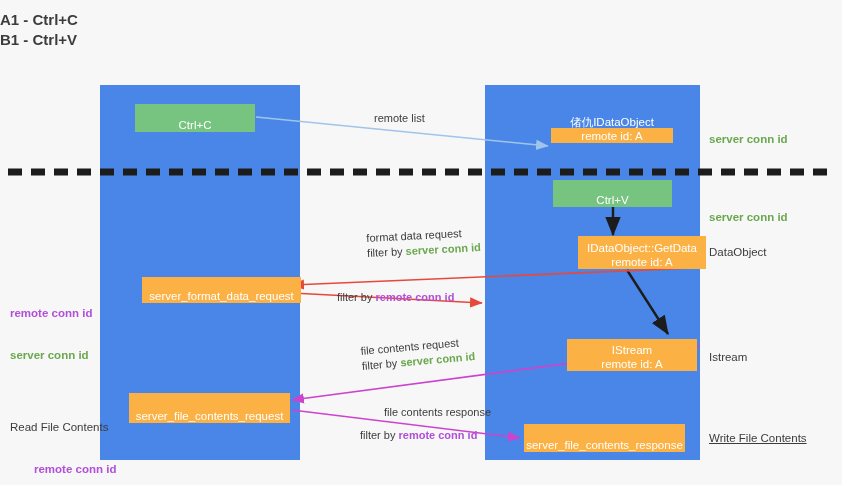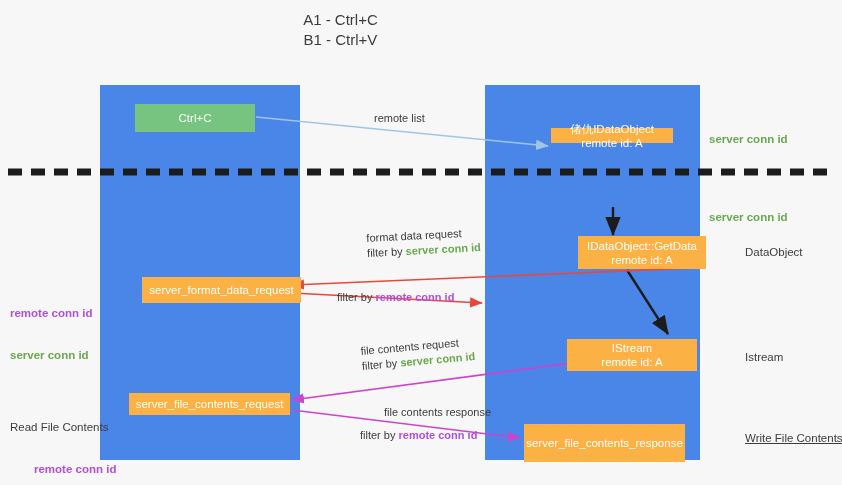--- a/index.html
+++ b/index.html
@@ -21,60 +21,60 @@
     top: 0;
     width: 842px;
     height: 485px;
     pointer-events: none;
   }
   .title {
     position: absolute;
     left: 0;
     top: 10px;
     width: 681px;
-    text-align: center;
     font-size: 15px;
     color: #3c3c3c;
     line-height: 20px;
     white-space: pre;
+    font-weight: bold;
   }
   .col-head {
     position: absolute;
     text-align: center;
     font-size: 11.5px;
     color: #4a4a4a;
     line-height: 13px;
     white-space: pre;
   }
   .lane {
     position: absolute;
     background: #4a86e8;
   }
   .node {
     position: absolute;
     box-sizing: border-box;
     display: flex;
     flex-direction: column;
     align-items: center;
-    justify-content: center;
+    justify-content: flex-end;
     color: #ffffff;
     font-size: 11.5px;
     line-height: 14px;
     text-align: center;
     white-space: pre;
   }
   .node.green { background: #77c380; }
   .node.orange { background: #fbb144; }
   .side-label {
     position: absolute;
     font-size: 11.5px;
     line-height: 14px;
     white-space: pre;
   }
-  .side-label.black { color: #3c3c3c; margin-left: 36px; }
+  .side-label.black { color: #3c3c3c; }
   .side-label.green-t { color: #6aa84f; font-weight: bold; }
   .arrow-label {
     position: absolute;
     font-size: 11px;
     line-height: 15px;
     color: #3c3c3c;
     white-space: nowrap;
   }
   .arrow-label .g { color: #6aa84f; font-weight: bold; }
   .arrow-label .p { color: #b14fd8; font-weight: bold; }
@@ -144,41 +144,44 @@
 
   <div class="node green" style="left:135px; top:104px; width:120px; height:28px;">
     <span>Ctrl+C</span>
   </div>
 
   <div class="node orange" style="left:551px; top:128px; width:122px; height:15px;">
     <span>偖仇IDataObject</span>
     <span>remote id: A</span>
   </div>
 
+  <div class="node green" style="left:553px; top:180px; width:119px; height:27px;">
+    <span>Ctrl+V</span>
+  </div>
 
   <div class="node orange" style="left:578px; top:236px; width:128px; height:33px;">
     <span>IDataObject::GetData</span>
     <span>remote id: A</span>
   </div>
 
   <div class="node orange" style="left:130px; top:277px; width:159px; height:26px;margin-left:12px;">
     <span>server_format_data_request</span>
   </div>
 
 
   <div class="node orange" style="left:567px; top:339px; width:130px; height:32px;">
     <span>IStream</span>
     <span>remote id: A</span>
   </div>
 
-  <div class="node orange" style="left:129px; top:393px; width:161px; height:22px;">
+  <div class="node orange" style="left:129px; top:393px; width:161px; height:30px;">
     <span>server_file_contents_request</span>
   </div>
 
-  <div class="node orange" style="left:524px; top:424px; width:161px; height:38px;">
+  <div class="node orange" style="left:524px; top:424px; width:161px; height:28px;">
     <span>server_file_contents_response</span>
   </div>
 
   <div class="side-label green-t" style="left:709px; top:132px;">server conn id</div>
   <div class="side-label green-t" style="left:709px; top:210px;">server conn id</div>
   <div class="side-label black" style="left:709px; top:245px;">DataObject</div>
   <div class="side-label black" style="left:709px; top:350px;">Istream</div>
   <div class="side-label black" style="left:709px; top:431px;text-decoration:underline;">Write File Contents</div>
 
   <div class="stack-label" style="left:10px; top:278px;">

